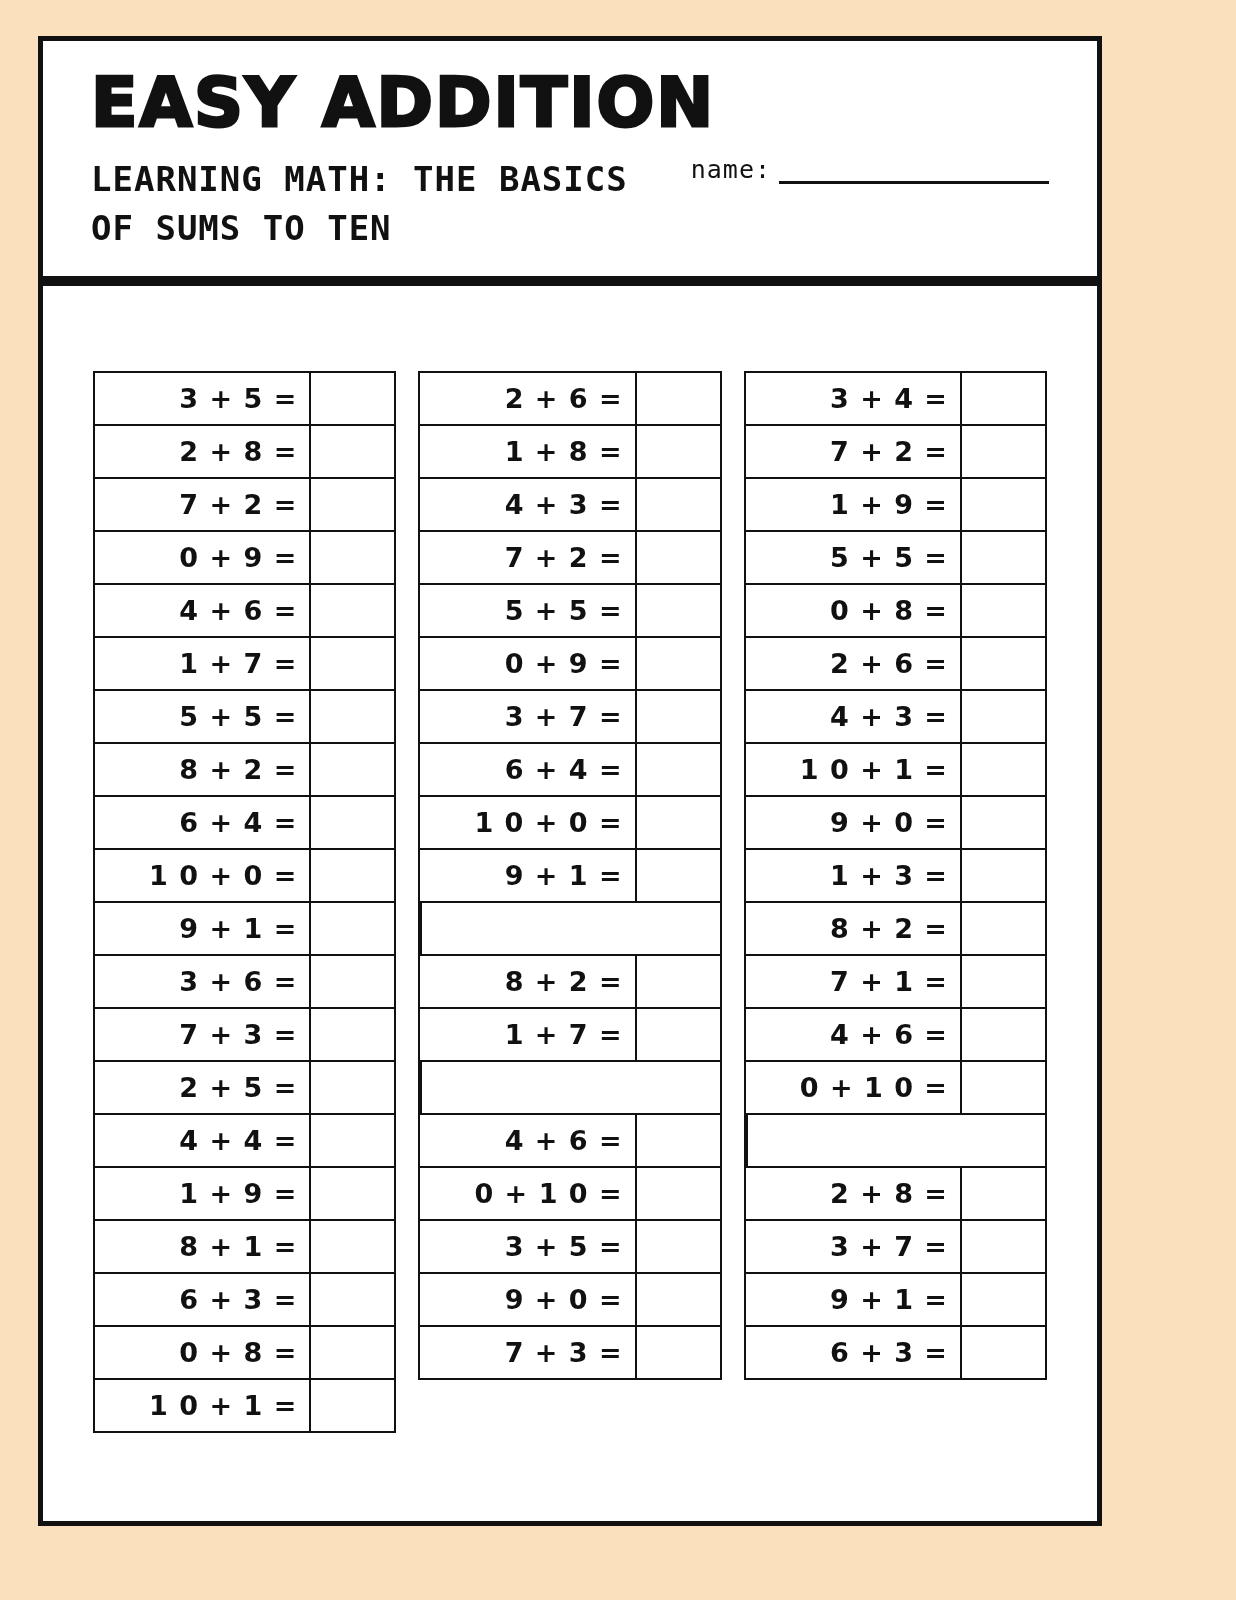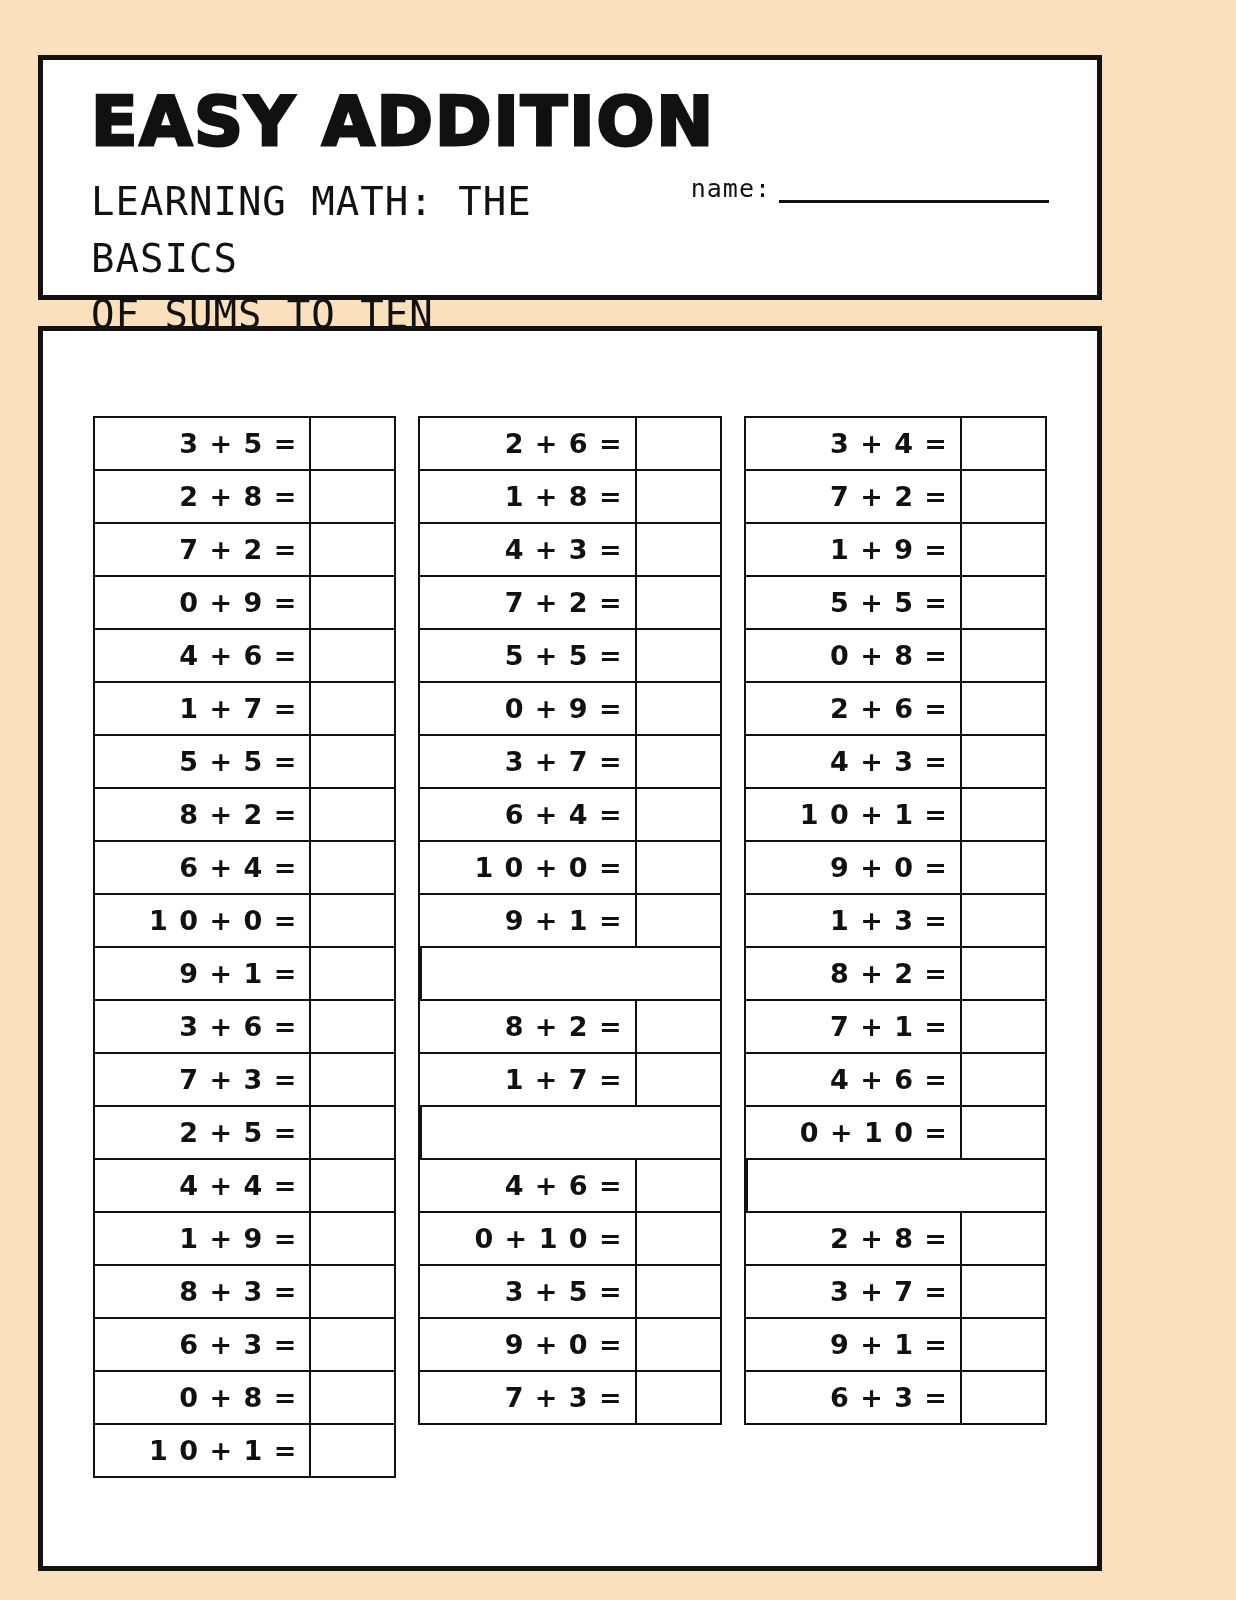--- a/index.html
+++ b/index.html
@@ -11,21 +11,21 @@
     height: 1600px;
     background: #fae0bc;
     font-family: "Liberation Sans", sans-serif;
     overflow: hidden;
   }
   .page {
     position: relative;
     width: 1140px;
     height: 1600px;
     box-sizing: border-box;
-    padding: 55px 38px 0 38px;
+    padding: 36px 38px 0 38px;
   }
   
   .header-box {
     box-sizing: border-box;
     background: #ffffff;
     border: 5px solid #111111;
     height: 245px;
     padding: 28px 40px 0 48px;
     position: relative;
   }
@@ -40,26 +40,26 @@
     -webkit-text-stroke: 3px #111111;
   }
   .subtitle-row {
     display: flex;
     align-items: flex-start;
     justify-content: space-between;
     margin-top: 18px;
   }
   .subtitle {
     font-family: "DejaVu Sans Mono", monospace;
-    font-size: 39px;
+    font-size: 34px;
     line-height: 1.45;
     color: #111111;
     letter-spacing: 1px;
     white-space: pre-line;
-    font-weight: 400;
+    font-weight: 700;
   }
   .name-field {
     display: flex;
     align-items: flex-end;
     margin-right: 8px;
   }
   .name-label {
     font-family: "DejaVu Sans Mono", monospace;
     font-size: 25px;
     color: #111111;
@@ -69,21 +69,20 @@
     width: 270px;
     border-bottom: 3px solid #111111;
     height: 26px;
     margin-left: 8px;
   }
   
   .sheet-box {
     box-sizing: border-box;
     background: #ffffff;
     border: 5px solid #111111;
-    margin-top: 26px;
     height: 1245px;
     padding: 85px 50px 0 50px;
   }
   .columns {
     display: flex;
     justify-content: space-between;
     gap: 22px;
   }
   .column {
     flex: 1 1 0;
@@ -198,21 +197,21 @@
           </div>
         <div class="problem-row">
             <span class="expr">4 + 4 =</span>
             <span class="answer-cell"></span>
           </div>
         <div class="problem-row">
             <span class="expr">1 + 9 =</span>
             <span class="answer-cell"></span>
           </div>
         <div class="problem-row">
-            <span class="expr">8 + 3 =</span>
+            <span class="expr">8 + 1 =</span>
             <span class="answer-cell"></span>
           </div>
         <div class="problem-row">
             <span class="expr">6 + 3 =</span>
             <span class="answer-cell"></span>
           </div>
         <div class="problem-row">
             <span class="expr">0 + 8 =</span>
             <span class="answer-cell"></span>
           </div>

